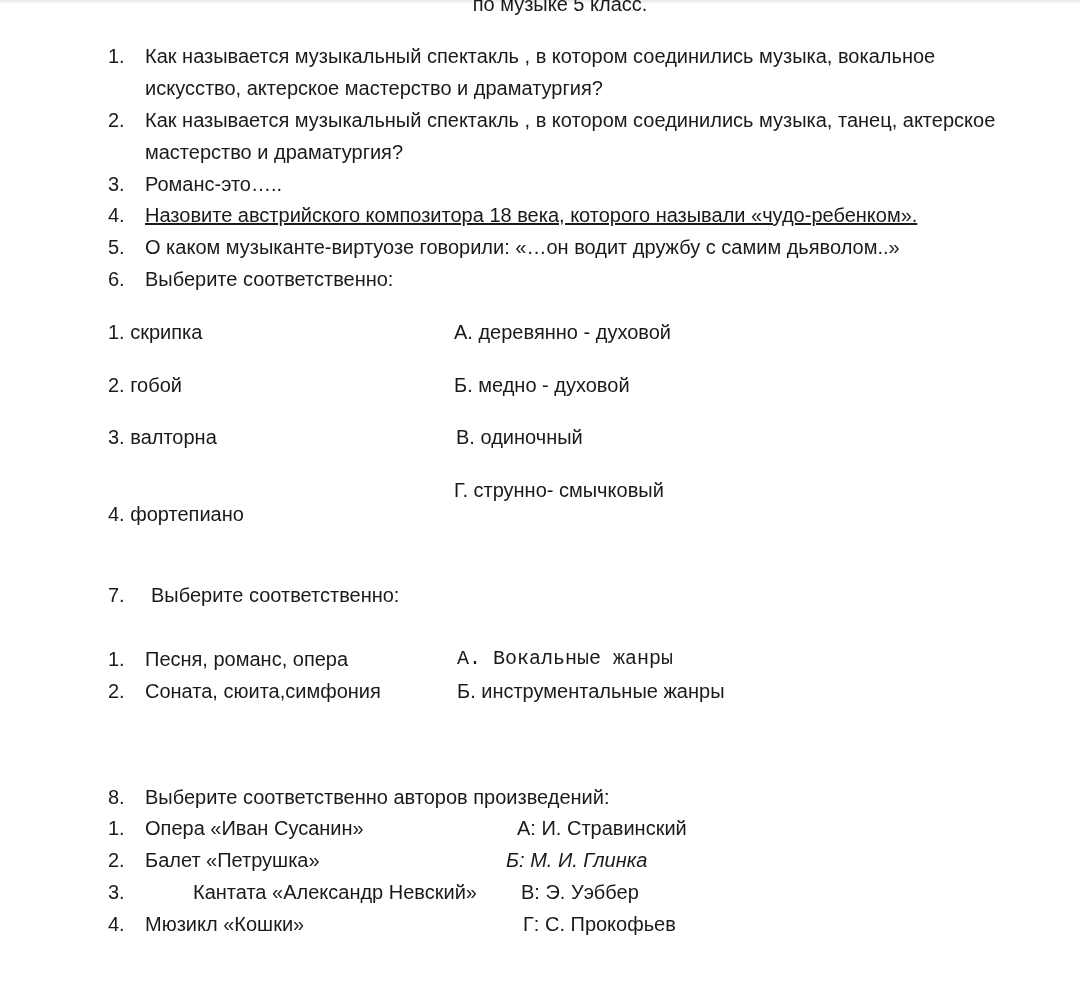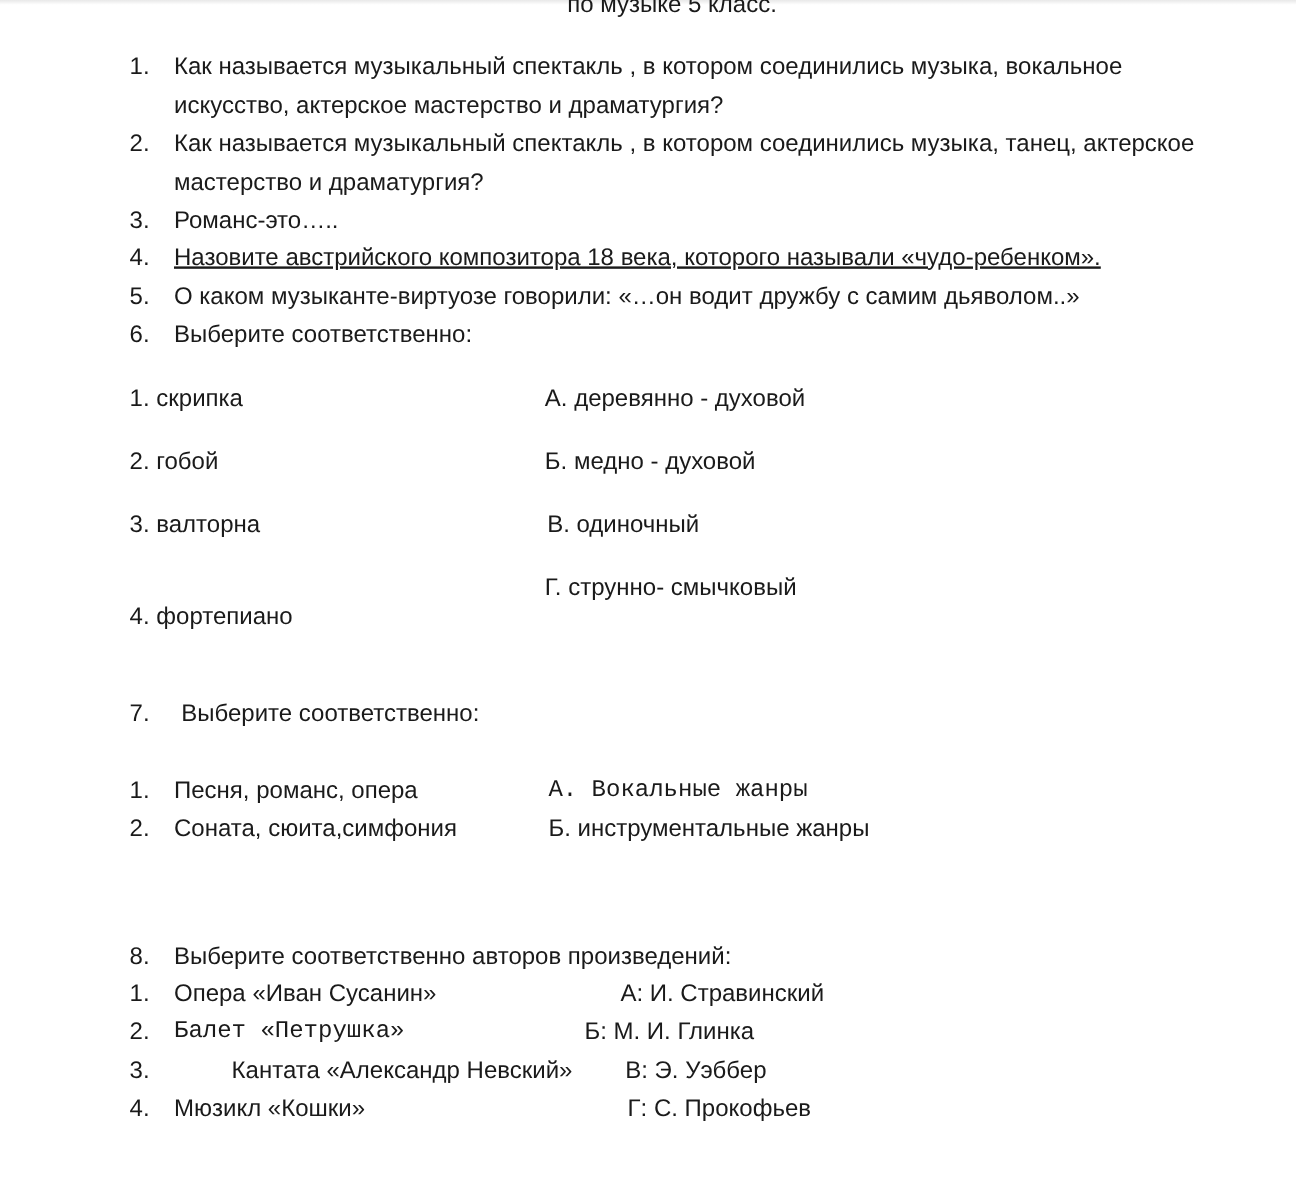--- a/index.html
+++ b/index.html
@@ -60,22 +60,22 @@
 <div class="abs" style="left:457px;top:679px;">Б. инструментальные жанры</div>
 
 <div class="abs num" style="left:108px;top:785px;">8.</div>
 <div class="abs" style="left:145px;top:785px;">Выберите соответственно авторов произведений:</div>
 
 <div class="abs num" style="left:108px;top:816px;">1.</div>
 <div class="abs" style="left:145px;top:816px;">Опера «Иван Сусанин»</div>
 <div class="abs" style="left:517px;top:816px;">А: И. Стравинский</div>
 
 <div class="abs num" style="left:108px;top:848px;">2.</div>
-<div class="abs" style="left:145px;top:848px;font-family:Liberation Mono, monospace;">Балет «Петрушка»</div>
-<div class="abs" style="left:487px;top:848px;">Б: М. И. Глинка</div>
+<div class="abs" style="left:145px;top:848px;">Балет «Петрушка»</div>
+<div class="abs" style="left:506px;top:848px;font-style:italic;">Б: М. И. Глинка</div>
 
 <div class="abs num" style="left:108px;top:880px;">3.</div>
 <div class="abs" style="left:145px;top:880px;margin-left:48px;">Кантата «Александр Невский»</div>
 <div class="abs" style="left:521px;top:880px;">В: Э. Уэббер</div>
 
 <div class="abs num" style="left:108px;top:912px;">4.</div>
 <div class="abs" style="left:145px;top:912px;">Мюзикл «Кошки»</div>
 <div class="abs" style="left:523px;top:912px;">Г: С. Прокофьев</div>
 
 </body></html>

